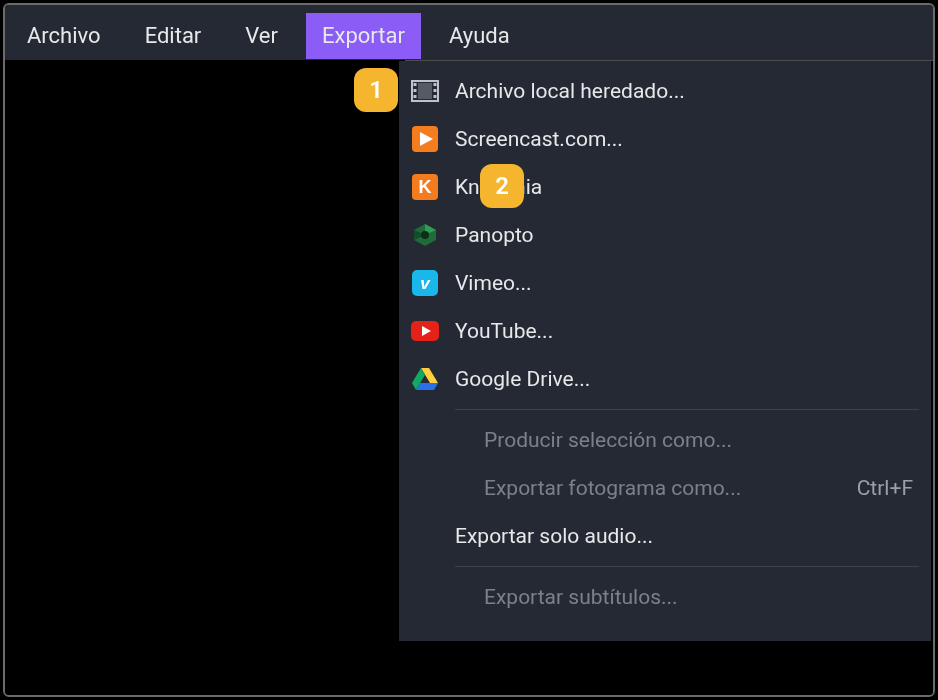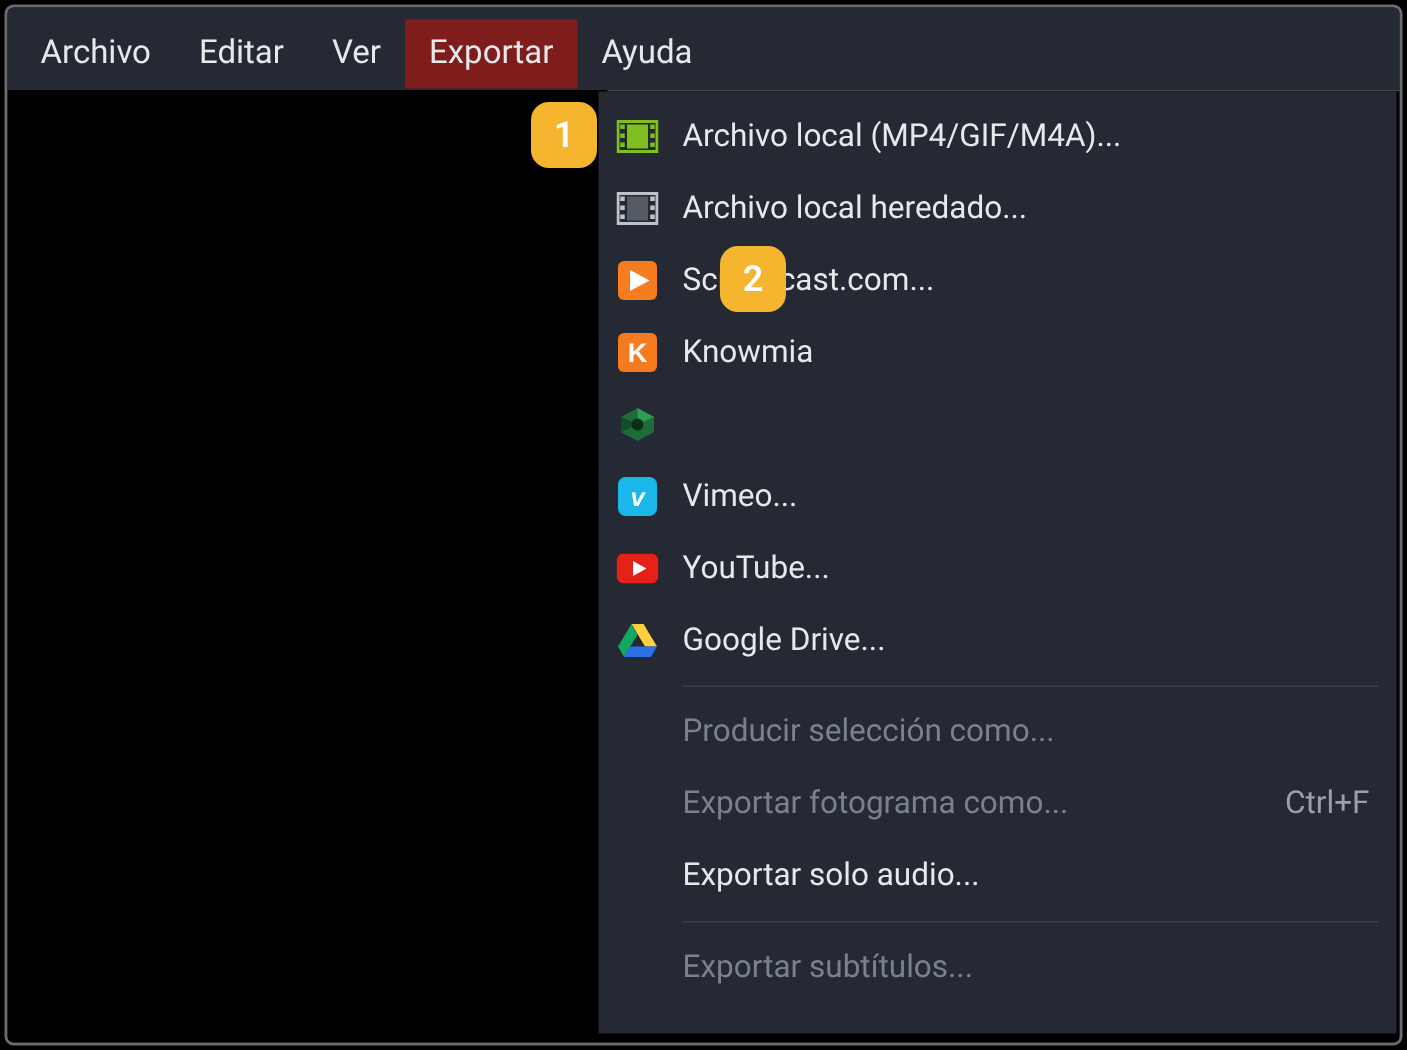--- a/index.html
+++ b/index.html
@@ -17,33 +17,34 @@
     border: 2px solid #6b6b6b;
     border-radius: 6px;
     overflow: hidden;
   }
   .menubar {
     display: flex;
     align-items: center;
     background: #242933;
     height: 55px;
     padding: 0 6px;
+    gap: 12px;
   }
   .menu-item {
     color: #e6e8ea;
     font-size: 22px;
     padding: 0 16px;
     height: 46px;
     display: flex;
     align-items: center;
     cursor: pointer;
     margin-top: 6px;
   }
   .menu-item.active {
-    background: #7f1d1d;
+    background: #8b5cf6;
   }
   .menubar-border {
     height: 1px;
     background: #4c4c4c;
     margin-left: 400px;
   }
   .content {
     position: relative;
     height: calc(100% - 56px);
     background: #000;
@@ -62,20 +63,21 @@
     align-items: center;
     height: 48px;
     padding: 0 18px 0 12px;
     color: #e6e8ea;
     font-size: 21px;
     cursor: pointer;
   }
   .menu-row.disabled {
     color: #7b818a;
     cursor: default;
+    margin-left: 29px;
   }
   .menu-row .icon-slot {
     width: 28px;
     height: 28px;
     margin-right: 16px;
     display: flex;
     align-items: center;
     justify-content: center;
     flex-shrink: 0;
   }
@@ -123,35 +125,20 @@
     <div class="menu-item">
         <span>Ayuda</span>
       </div>
   </div>
   <div class="menubar-border"></div>
 
   <div class="content">
 
     <div class="dropdown">
 
-      <div class="menu-row">
-        <span class="icon-slot">
-          <svg width="28" height="22" viewBox="0 0 28 22">
-              <rect x="1" y="1" width="26" height="20" fill="none" stroke="#7fbf1f" stroke-width="2"></rect>
-              <rect x="7" y="3" width="14" height="16" fill="#7fbf1f"></rect>
-              <rect x="2.5" y="3" width="3" height="3" fill="#7fbf1f"></rect>
-              <rect x="2.5" y="9" width="3" height="3" fill="#7fbf1f"></rect>
-              <rect x="2.5" y="15" width="3" height="3" fill="#7fbf1f"></rect>
-              <rect x="22.5" y="3" width="3" height="3" fill="#7fbf1f"></rect>
-              <rect x="22.5" y="9" width="3" height="3" fill="#7fbf1f"></rect>
-              <rect x="22.5" y="15" width="3" height="3" fill="#7fbf1f"></rect>
-            </svg>
-        </span>
-        <span class="label">Archivo local (MP4/GIF/M4A)...</span>
-      </div>
 
       <div class="menu-row">
         <span class="icon-slot">
           <svg width="28" height="22" viewBox="0 0 28 22">
               <rect x="1" y="1" width="26" height="20" fill="none" stroke="#bfc3c9" stroke-width="2"></rect>
               <rect x="7" y="3" width="14" height="16" fill="#555b64"></rect>
               <rect x="2.5" y="3" width="3" height="3" fill="#bfc3c9"></rect>
               <rect x="2.5" y="9" width="3" height="3" fill="#bfc3c9"></rect>
               <rect x="2.5" y="15" width="3" height="3" fill="#bfc3c9"></rect>
               <rect x="22.5" y="3" width="3" height="3" fill="#bfc3c9"></rect>
@@ -185,20 +172,21 @@
 
       <div class="menu-row">
         <span class="icon-slot">
           <svg width="26" height="26" viewBox="0 0 26 26">
               <polygon points="13,2 24,8 24,18 13,24 2,18 2,8" fill="#1f6b3a"></polygon>
               <polygon points="13,2 24,8 13,13" fill="#2e9e55"></polygon>
               <polygon points="2,8 13,13 2,18" fill="#124d28"></polygon>
               <circle cx="13" cy="13" r="4" fill="#0a2e16"></circle>
             </svg>
         </span>
+        <span class="label">Panopto</span>
       </div>
 
       <div class="menu-row">
         <span class="icon-slot">
           <svg width="26" height="26" viewBox="0 0 26 26">
               <rect width="26" height="26" rx="5" fill="#1ab7ea"></rect>
               <text x="13" y="19" text-anchor="middle" font-family="Arial" font-size="17" font-weight="bold" font-style="italic" fill="#fff">v</text>
             </svg>
         </span>
         <span class="label">Vimeo...</span>

